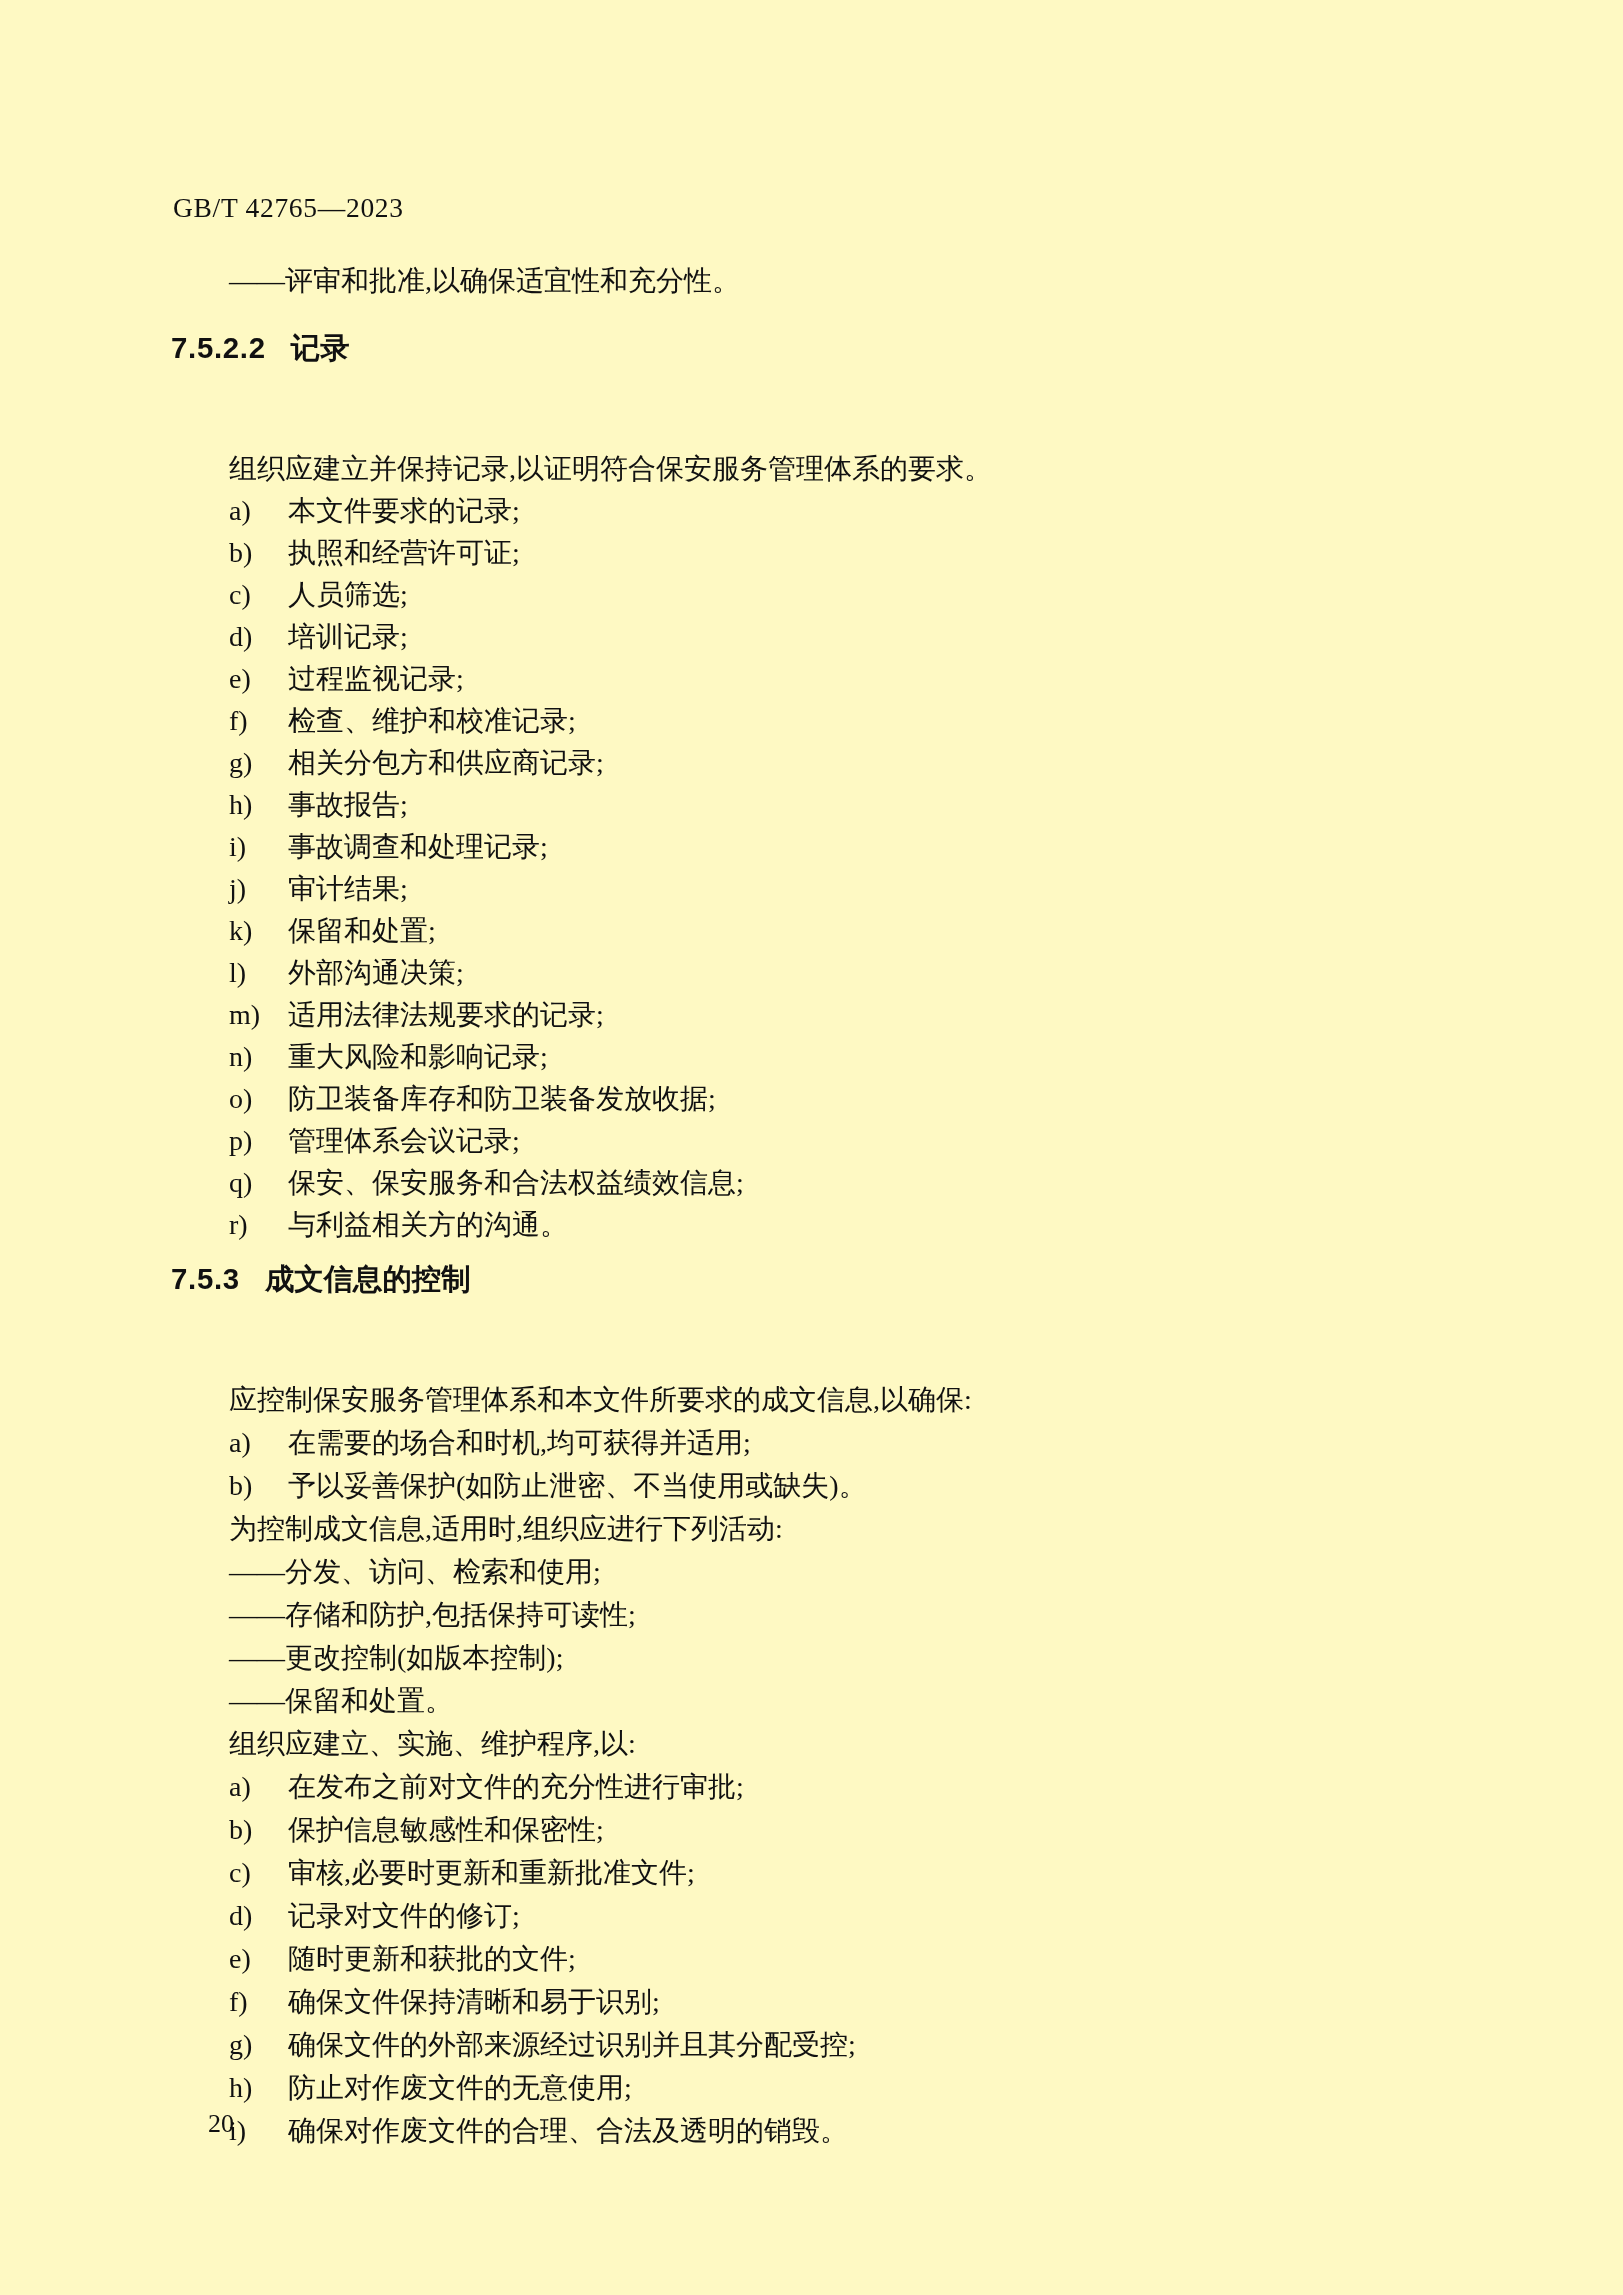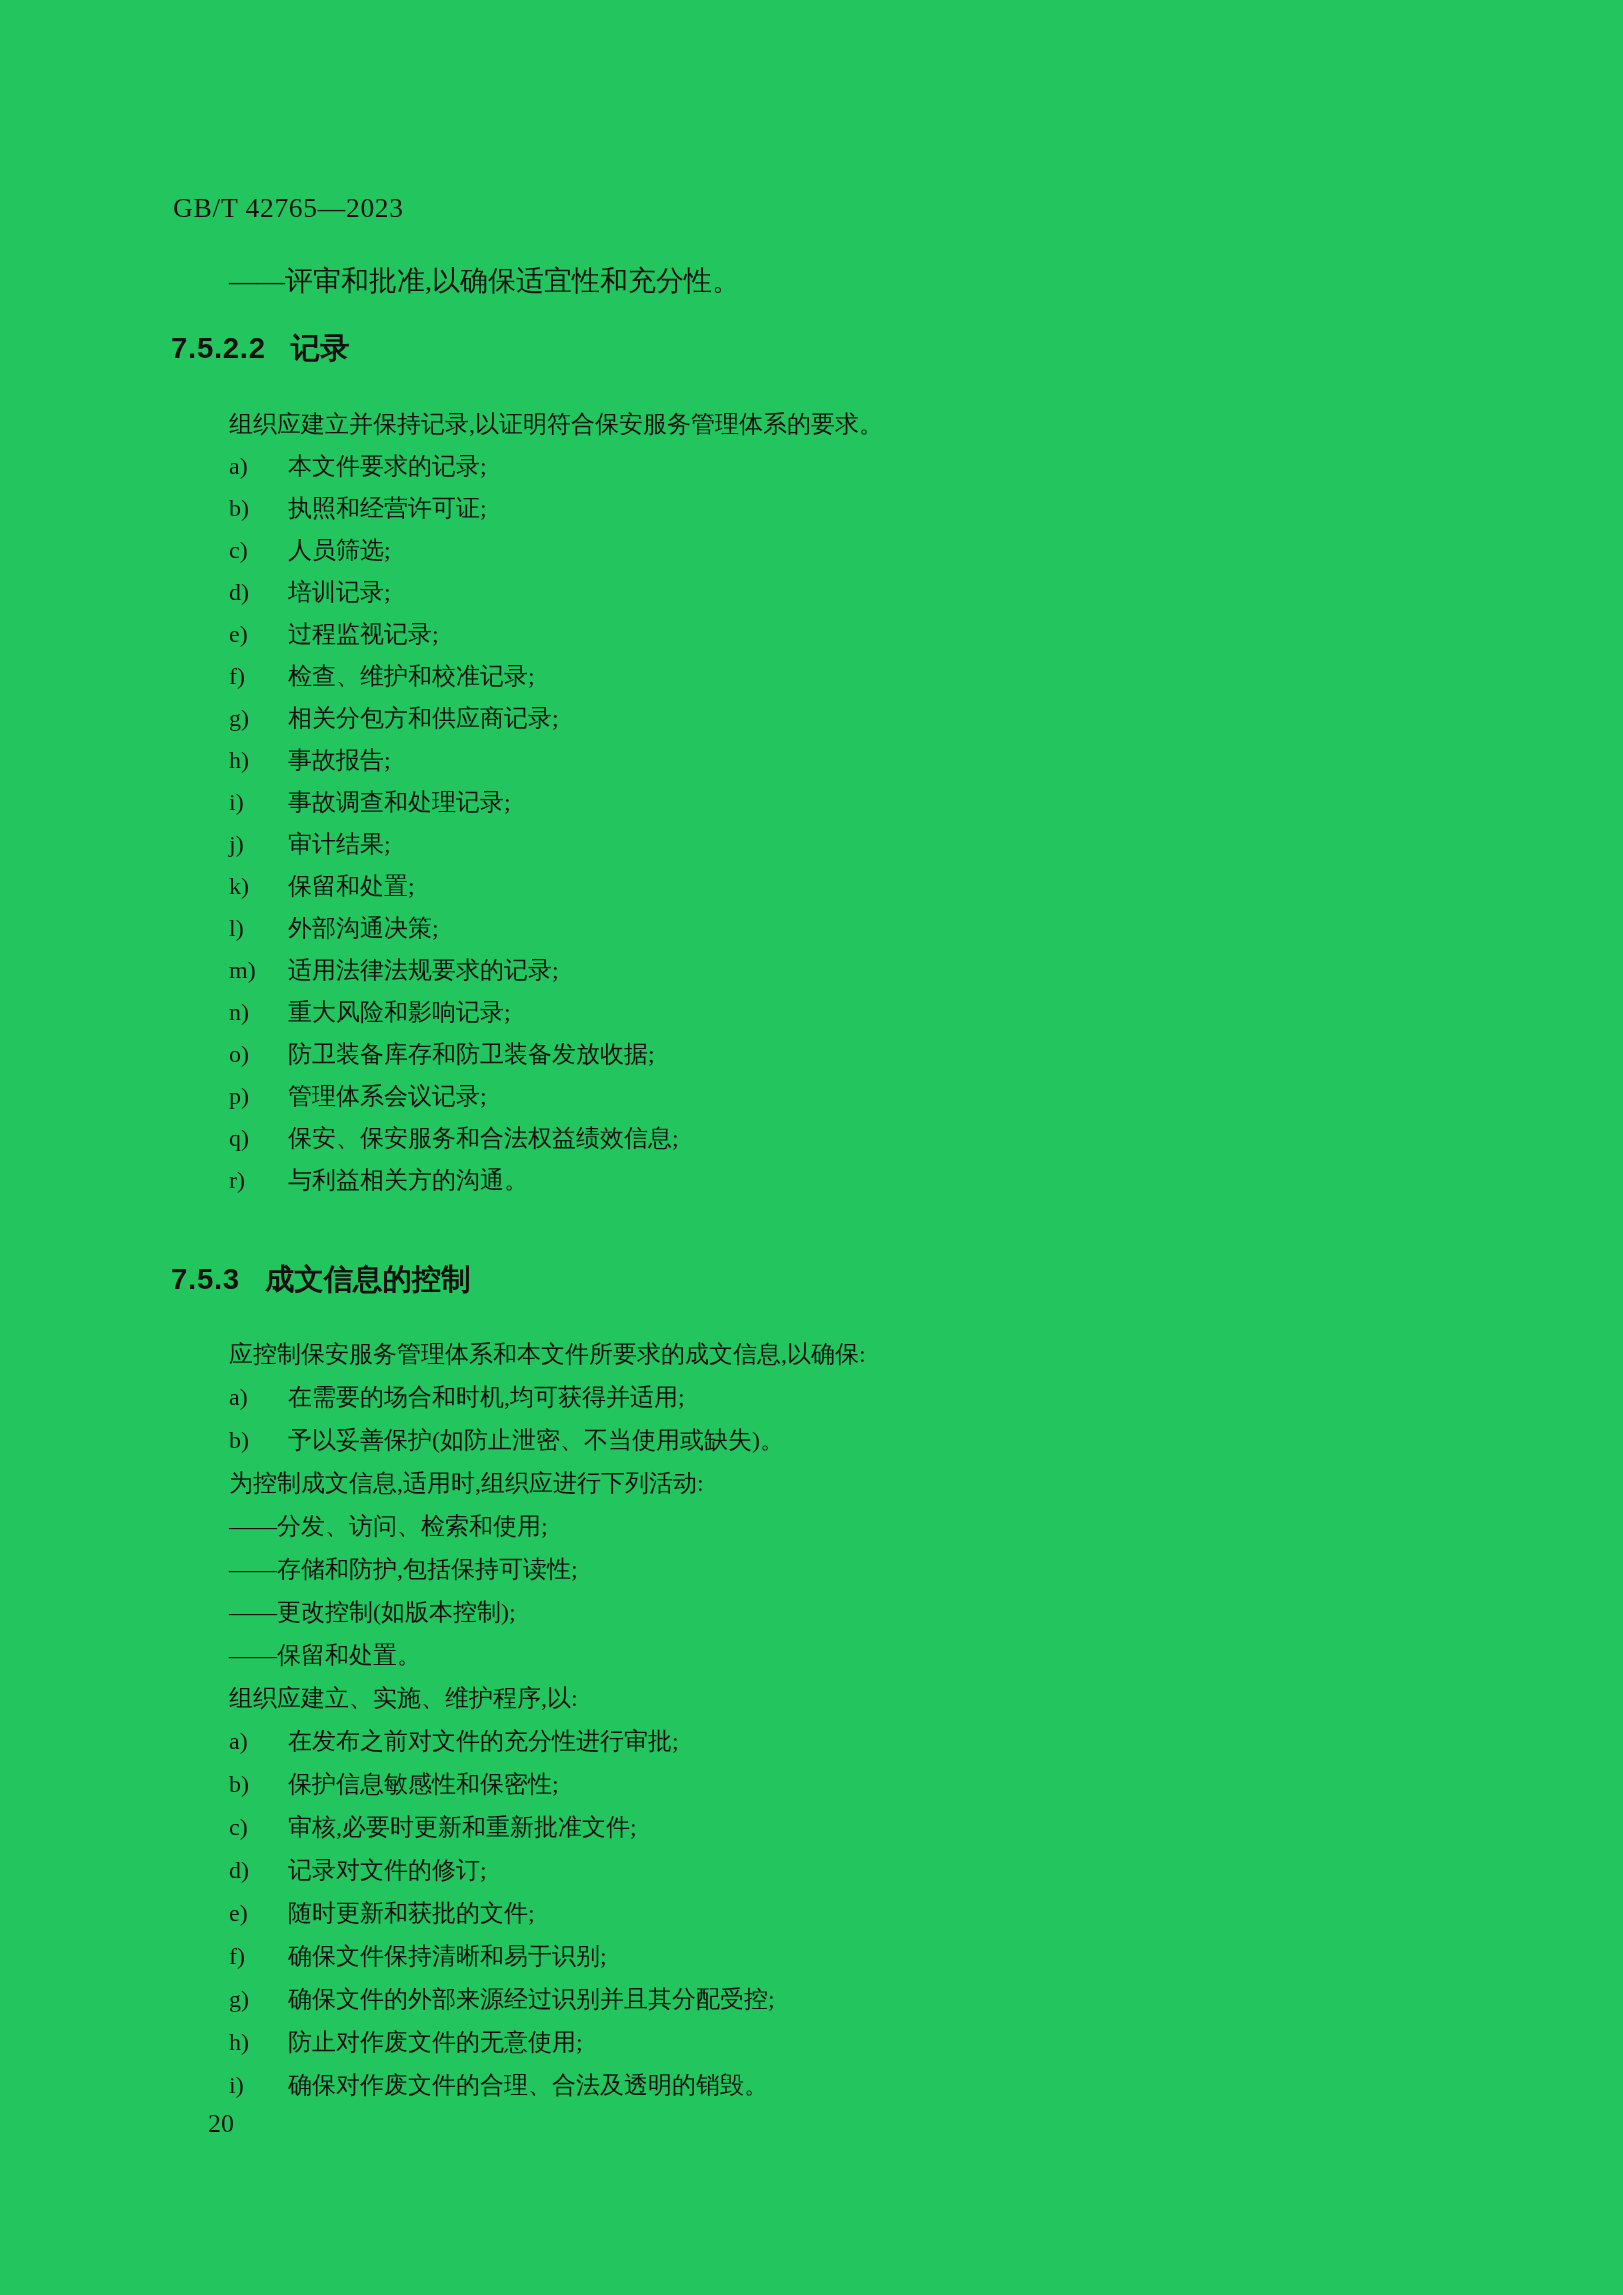--- a/index.html
+++ b/index.html
@@ -1,19 +1,19 @@
 <!DOCTYPE html>
 <html style="font-size:10.5px"><head>
 <meta charset="utf-8">
 <style>
   html,body { margin:0; padding:0; background:#e8e8e8; }
   .page {
     position:relative;
     width:1623px; height:2295px;
-    background:#22c55e;
+    background:#fef9c3;
     font-family:"Liberation Serif","DejaVu Serif",serif;
     color:#111111;
     overflow:hidden;
   }
   .std-header {
     position:absolute; left:173px; top:191px;
     font-size:27.5px; line-height:33px;
     font-family:"Liberation Serif","DejaVu Serif",serif;
     letter-spacing:0.7px;
   }
@@ -25,21 +25,22 @@
     position:absolute; left:171px;
     font-size:29.4px; line-height:42px;
     font-weight:bold;
     font-family:Liberation Sans, sans-serif;
   }
   .heading .num { margin-right:25px; letter-spacing:0.7px; }
   .h-records { top:327px; }
   .h-docinfo { top:1258px; }
   .block {
     position:absolute; left:173px;
-    font-size:24px;
+    font-size:28px;
+    margin-top:45px;
   }
   .block-records { top:403px; width:1309px; }
   .block-records .line, .block-records .li { height:42px; line-height:42px; }
   .block-docinfo { top:1333px; width:1309px; }
   .block-docinfo .line, .block-docinfo .li { height:43px; line-height:43px; }
   .indent { padding-left:56px; }
   .li { display:flex; padding-left:56px; }
   .li .lbl { width:59px; flex:0 0 59px; }
   .li .txt { flex:1; }
   .page-number {

